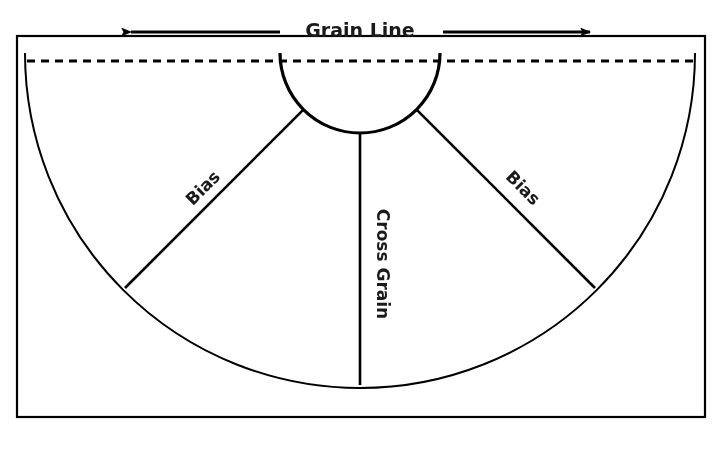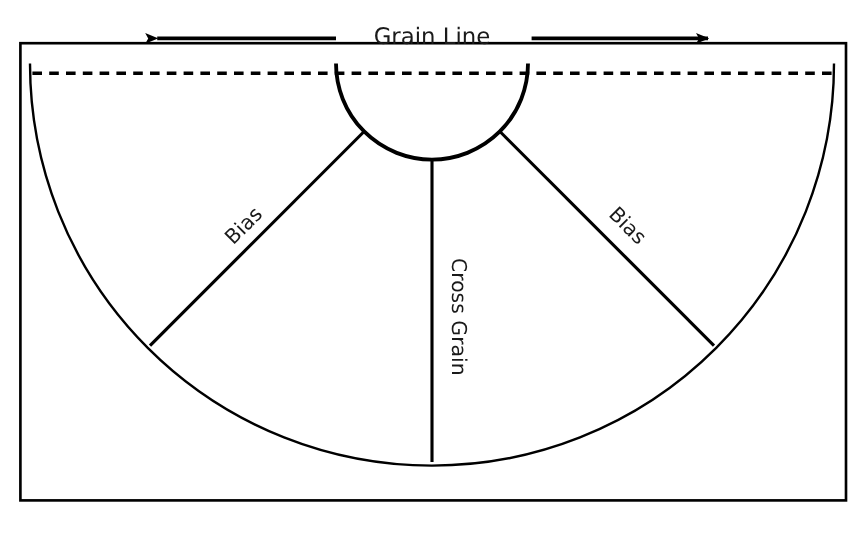--- a/index.html
+++ b/index.html
@@ -7,20 +7,21 @@
     padding: 0;
     background: #ffffff;
   }
   #stage {
     position: relative;
     width: 722px;
     height: 454px;
     background: #ffffff;
     font-family: "DejaVu Sans", sans-serif;
     overflow: hidden;
+    font-weight: bold;
   }
   #diagram-svg {
     position: absolute;
     left: 0;
     top: 0;
     width: 722px;
     height: 454px;
   }
   .stroke-main {
     fill: none;

